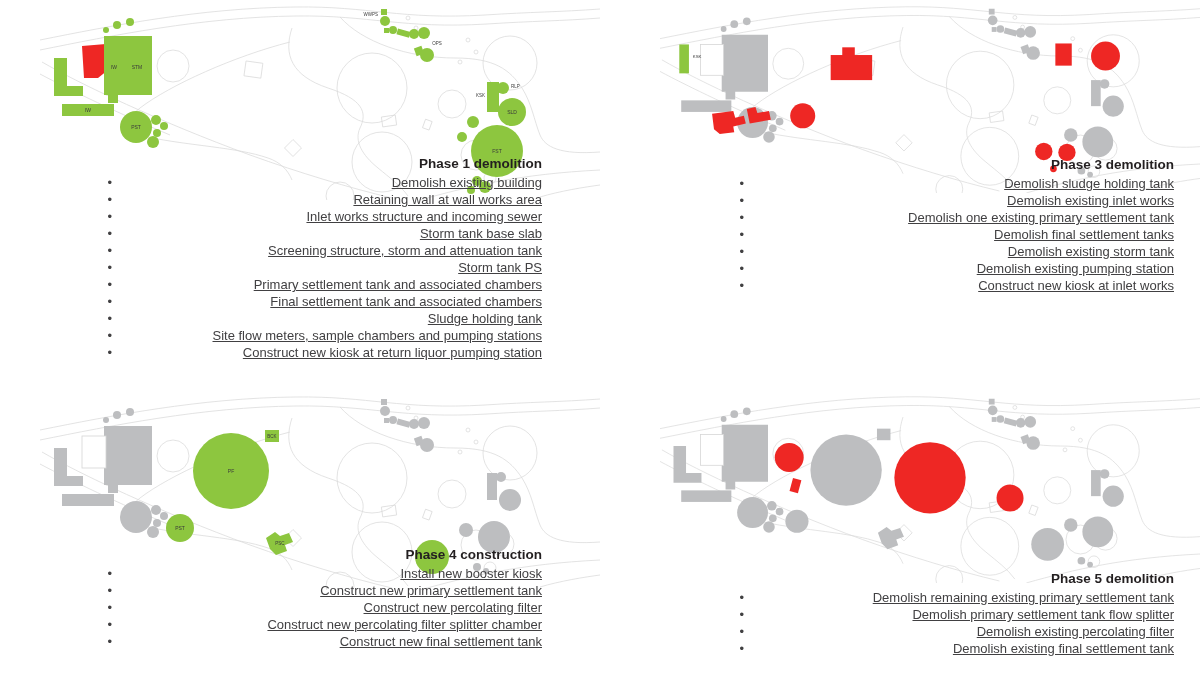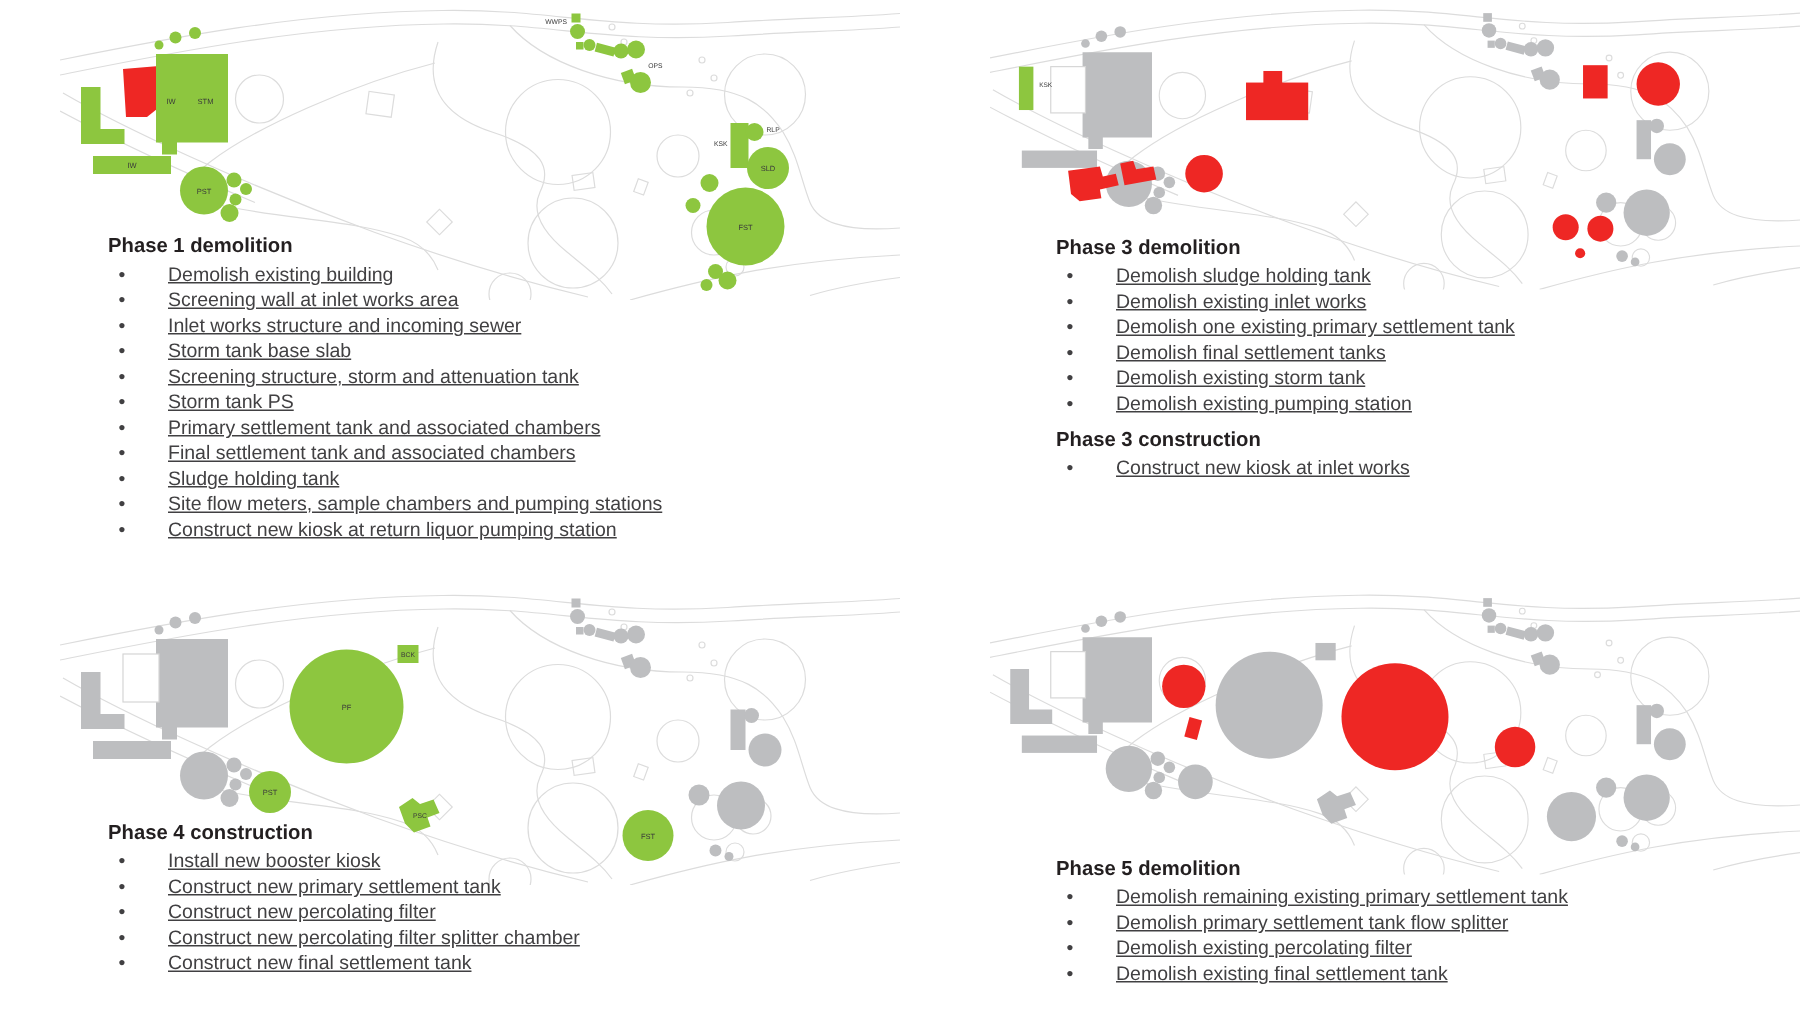--- a/index.html
+++ b/index.html
@@ -6,21 +6,21 @@
   #canvas{position:relative;width:1200px;height:675px;background:#fff;overflow:hidden;
           font-family:"Liberation Sans",sans-serif;}
   .plan{position:absolute;}
   .faint{fill:none;stroke:var(--faint,#dcdcdc);stroke-width:0.8;}
   .faintf{fill:#fff;stroke:#d5d5d5;stroke-width:0.8;}
   .green{fill:var(--green,#8dc63f);}
   .red{fill:var(--red,#ee2724);}
   .gray{fill:var(--gray,#bdbec0);}
   .lbl{font-family:"Liberation Sans",sans-serif;font-size:5px;fill:#3a3a3a;text-anchor:middle;}
   .lbl-s{font-size:4.5px;}
-  .textblock{position:absolute;width:470px;color:#414042;}
+  .textblock{position:absolute;width:470px;color:#414042;text-align:right;}
   .heading{font-size:13.5px;font-weight:bold;color:#231f20;margin:8px 0 3px 0;}
   .section:first-child .heading{margin-top:0;}
   .row{display:flex;line-height:17px;font-size:13px;}
   .dot{width:40px;flex:0 0 40px;padding-left:7px;box-sizing:border-box;font-size:13px;}
   .itx{flex:1;text-decoration:underline;}
 </style>
 </head>
 <body>
 
 <div id="canvas">
@@ -209,21 +209,21 @@
       <div class="section">
         <div class="heading">Phase 1 demolition</div>
         <div class="row">
           <span class="dot">•</span>
           <span class="itx">Demolish existing building</span>
         </div>
       </div>
       <div class="section">
         <div class="row">
           <span class="dot">•</span>
-          <span class="itx">Screening wall at inlet works area</span>
+          <span class="itx">Retaining wall at wall works area</span>
         </div>
         <div class="row">
           <span class="dot">•</span>
           <span class="itx">Inlet works structure and incoming sewer</span>
         </div>
         <div class="row">
           <span class="dot">•</span>
           <span class="itx">Storm tank base slab</span>
         </div>
         <div class="row">
@@ -279,21 +279,20 @@
         <div class="row">
           <span class="dot">•</span>
           <span class="itx">Demolish existing storm tank</span>
         </div>
         <div class="row">
           <span class="dot">•</span>
           <span class="itx">Demolish existing pumping station</span>
         </div>
       </div>
       <div class="section">
-        <div class="heading">Phase 3 construction</div>
         <div class="row">
           <span class="dot">•</span>
           <span class="itx">Construct new kiosk at inlet works</span>
         </div>
       </div>
     </div>
 
   <div class="textblock" style="left:72px;top:547px">
       <div class="section">
         <div class="heading">Phase 4 construction</div>

